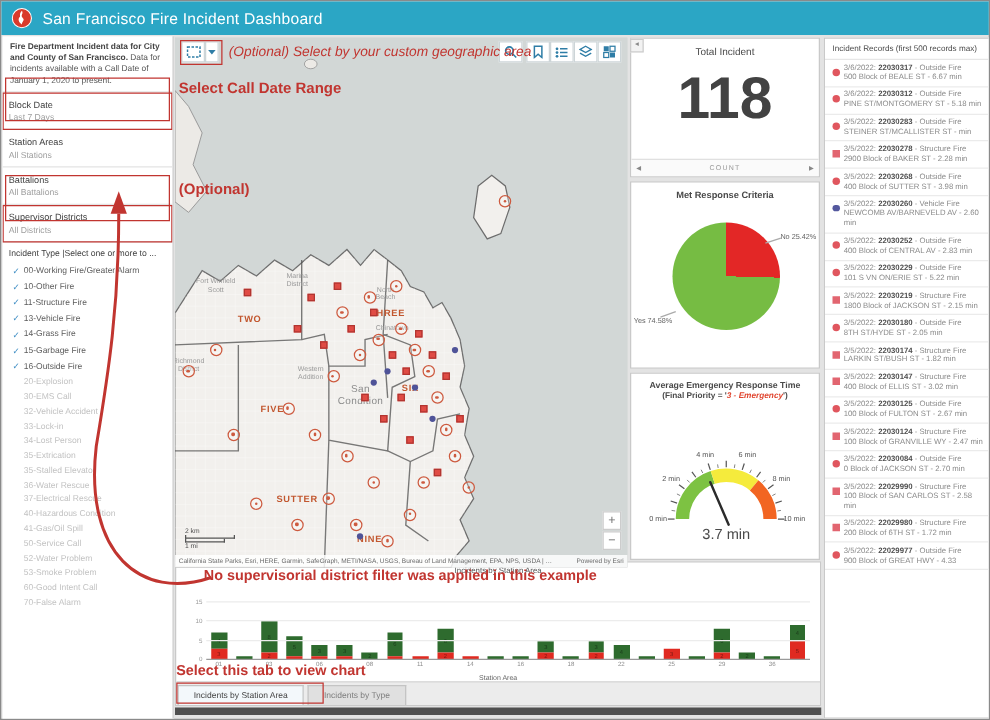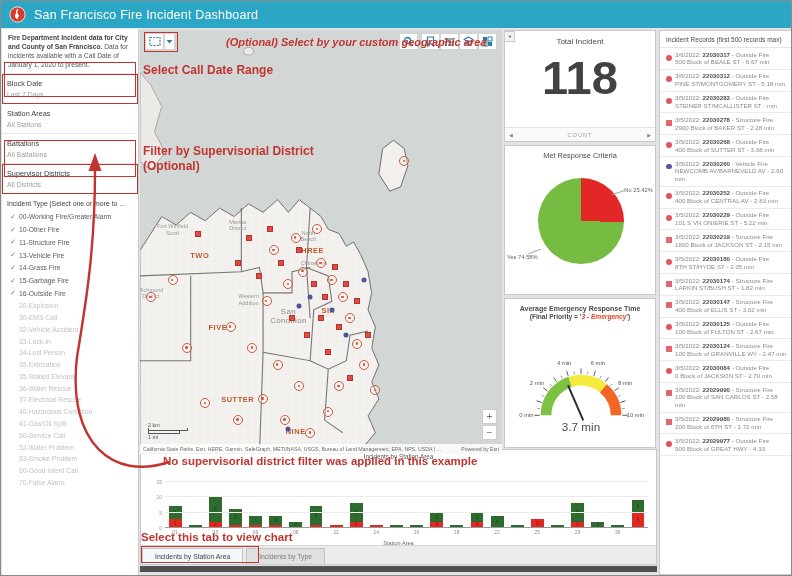--- a/index.html
+++ b/index.html
@@ -54,21 +54,21 @@
   
   .panel{position:absolute;background:#fff;border:1px solid #c9c9c9;overflow:hidden;}
   #panel-total{left:503px;top:29px;width:152px;height:112px;}
   #panel-total .ptitle{margin-top:6px;text-align:center;font-size:8px;color:#4a4a4a;}
   #big-number{margin-top:8px;text-align:center;font-size:47px;font-weight:600;color:#424242;line-height:1;}
   #total-footer{position:absolute;left:0;bottom:0;width:100%;height:14px;background:#fafafa;border-top:1px solid #e0e0e0;display:flex;align-items:center;justify-content:space-between;padding:0 4px;}
   #total-footer .cnt{font-size:5.6px;letter-spacing:1px;color:#9a9a9a;}
   #total-footer .arr{font-size:5px;color:#888;cursor:pointer;}
 
   #panel-pie{left:503px;top:144px;width:152px;height:150px;}
-  #panel-pie .ptitle{margin-top:5px;text-align:center;font-size:7.4px;font-weight:normal;color:#4a4a4a;}
+  #panel-pie .ptitle{margin-top:5px;text-align:center;font-size:7.4px;font-weight:bold;color:#4a4a4a;}
   #pie{position:absolute;left:33px;top:32px;width:86px;height:86px;border-radius:50%;cursor:pointer;}
   .pie-lab{position:absolute;font-size:5.8px;color:#666;white-space:nowrap;}
   .pie-line{position:absolute;width:13px;height:1px;background:#aaa;}
 
   #panel-gauge{left:503px;top:297px;width:152px;height:150px;}
   #panel-gauge .ptitle{margin-top:5px;text-align:center;font-size:7px;font-weight:bold;color:#4a4a4a;line-height:1.35;}
   #panel-gauge .psub{text-align:center;font-size:6.6px;font-weight:bold;color:#4a4a4a;}
   #panel-gauge .psub .em{color:#e0432d;font-style:italic;}
   #gauge-wrap{position:absolute;left:3px;top:33px;width:146px;height:112px;}
 
@@ -100,21 +100,21 @@
   #xticks span{flex:1 1 0;text-align:center;font-size:4.9px;color:#8a8a8a;}
   #xaxis-label{position:absolute;left:0;width:100%;top:90px;text-align:center;font-size:5.6px;color:#666;}
   #tabs{position:absolute;left:0;bottom:0;width:100%;height:19px;background:#ececec;border-top:1px solid #d5d5d5;display:flex;align-items:stretch;padding-left:1px;}
   .tab{padding:0 12px;display:flex;align-items:center;font-size:6.8px;border:1px solid #c4c4c4;border-bottom:none;margin-top:2px;cursor:pointer;}
   .tab.active{background:#f3f8fb;color:#444;}
   .tab.inactive{background:#e0e0e0;color:#7d7d7d;margin-left:3px;}
   #dark-strip{position:absolute;left:139px;top:565px;width:517px;height:6px;background:#4f4f4f;z-index:3;}
 
   
   .anno{position:absolute;color:#c13530;font-weight:bold;z-index:45;pointer-events:none;line-height:1.25;}
-  .anno.it{font-style:italic;font-weight:700;margin-left:43px;}
+  .anno.it{font-style:italic;font-weight:400;}
   .redbox{position:absolute;border:1.7px solid #c13530;z-index:44;pointer-events:none;}
   #arrow-overlay{position:absolute;inset:0;z-index:46;pointer-events:none;}
   #collapse-handle{position:absolute;left:503px;top:30px;width:11px;height:11px;background:#f2f2f2;border:1px solid #ccc;color:#888;font-size:6px;line-height:9px;text-align:center;z-index:6;cursor:pointer;}
 
   .icon-svg{display:block;}
 </style>
 </head>
 <body>
 
 <div id="app">
@@ -779,21 +779,20 @@
   <div class="redbox" style="left:3px;top:61px;width:132px;height:35px;"></div>
   <div class="redbox" style="left:3px;top:139px;width:132px;height:37px;"></div>
   <div class="redbox" style="left:143px;top:31px;width:34px;height:20px;"></div>
   <div class="redbox" style="left:140px;top:545px;width:118px;height:17px;"></div>
 
   <div class="anno it" style="left:182px;top:35px;font-size:11px;">(Optional) Select by your custom geographic area</div>
   <div class="anno" style="left:142px;top:62px;font-size:12px;">
     <div>Select Call Date Range</div>
   </div>
   <div class="anno" style="left:142px;top:143px;font-size:12px;">
-    <div>Filter by Supervisorial District</div>
       <div>(Optional)</div>
   </div>
   <div class="anno" style="left:162px;top:453px;font-size:11.5px;text-align:center;">No supervisorial district filter was applied in this example</div>
   <div class="anno" style="left:140px;top:529px;font-size:11.5px;">Select this tab to view chart</div>
 
   <svg id="arrow-overlay" width="792" height="576" viewBox="0 0 792 576">
     <path d="M 168 461 C 112 480 66 442 76 356 C 86 296 94 244 94 170" stroke="#c13530" stroke-width="2.4" fill="none"></path>
     <polygon points="94,152 87.5,170 100.5,170" fill="#c13530"></polygon>
   </svg>
 

